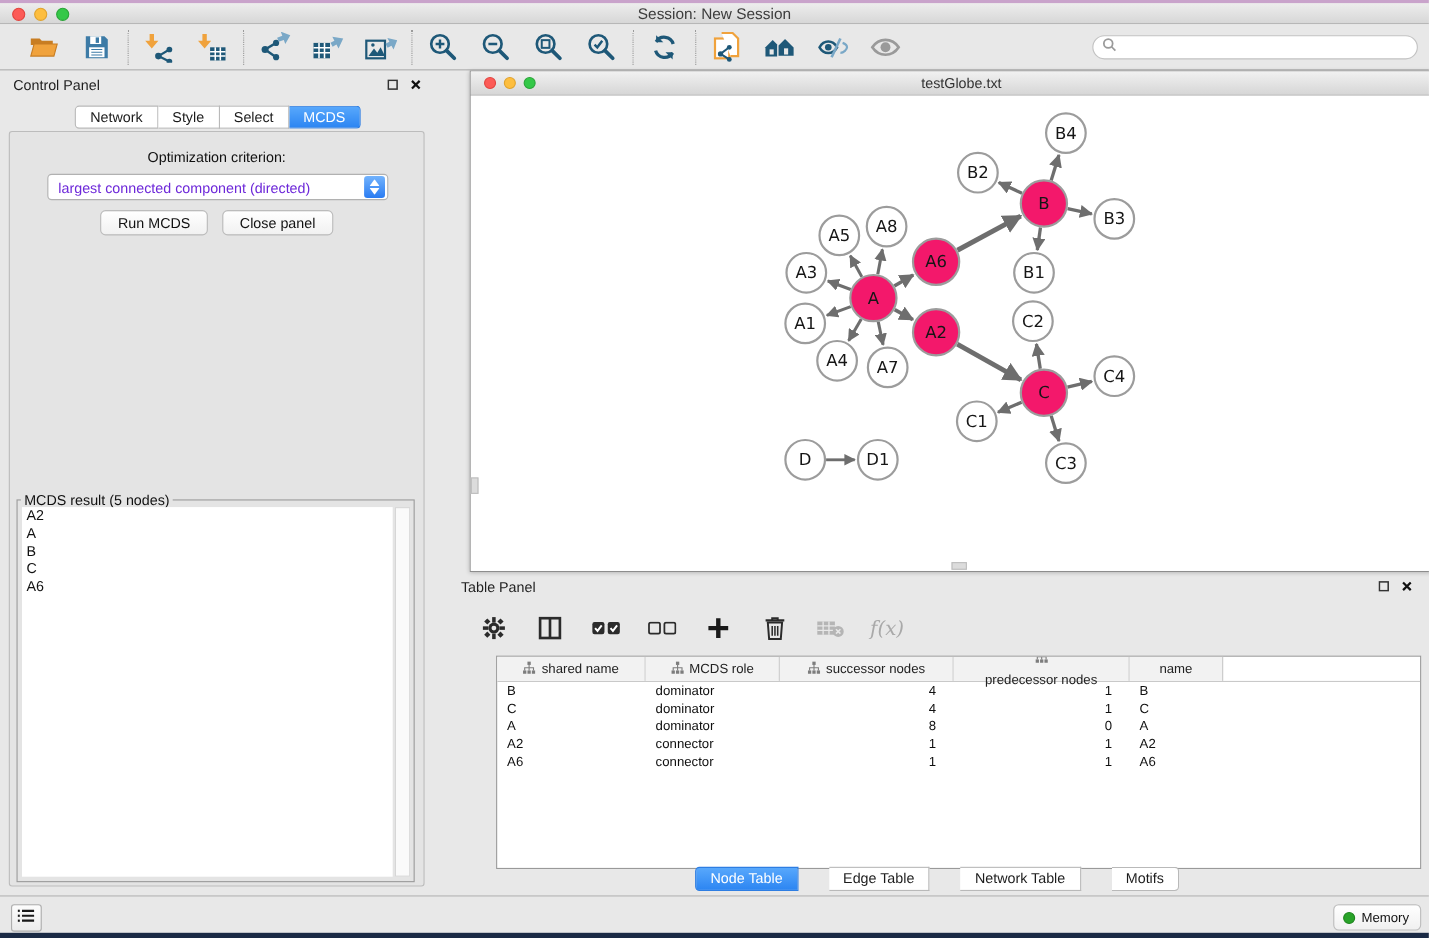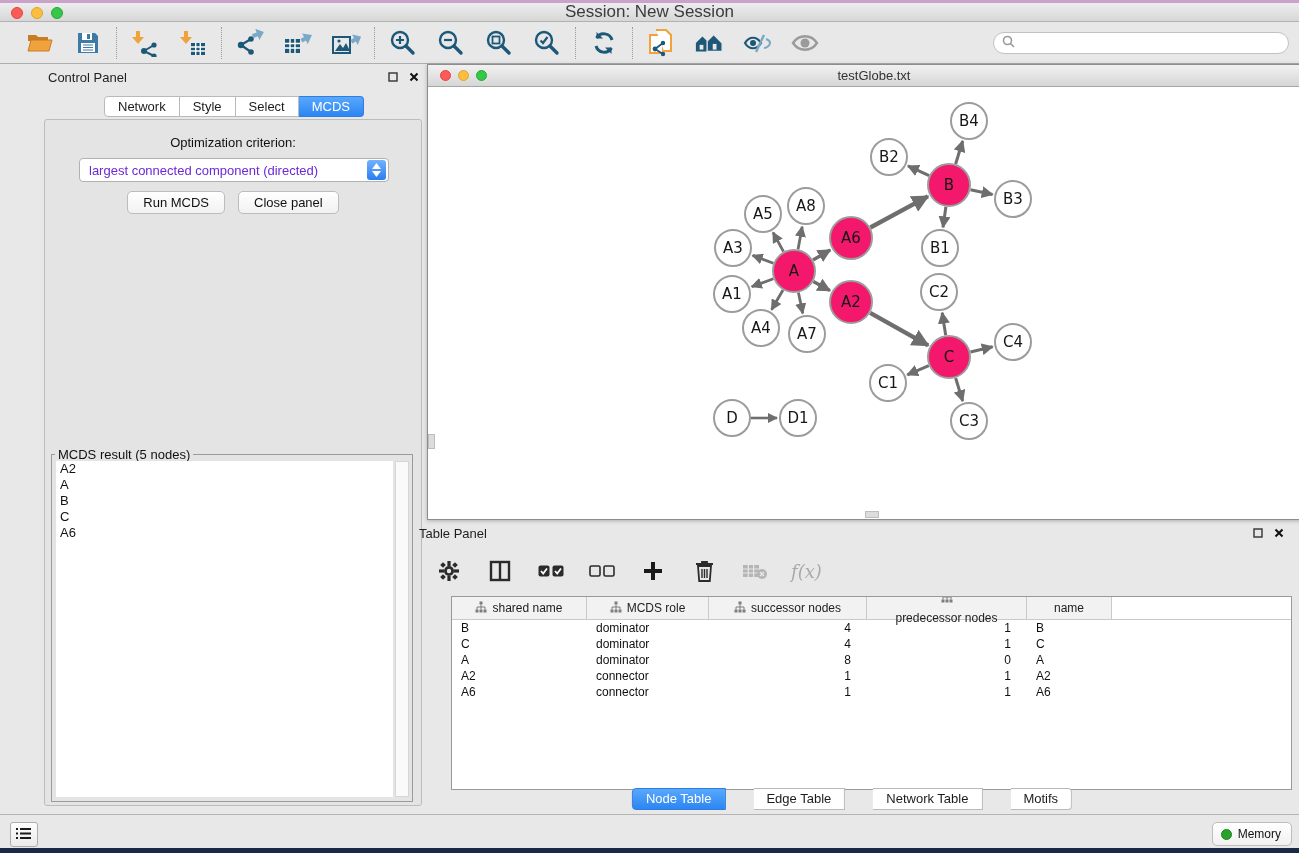--- a/index.html
+++ b/index.html
@@ -9,41 +9,41 @@
     font-family:"Liberation Sans", sans-serif;
     background:#e8e8e8; color:#222;
   }
   
   .desktop-top { position:absolute; left:0; top:0; width:1299px; height:3px; background:#c9a3cb; }
   .desktop-bottom { position:absolute; left:0; top:848px; width:1299px; height:5px; background:#1a2a45; }
 
   
   .titlebar { position:absolute; left:0; top:3px; width:1299px; height:19px;
     background:linear-gradient(#ededed,#d7d7d7); border-bottom:1px solid #b2b2b2;
-    display:flex; align-items:center; justify-content:center; font-size:17px; color:#3c3c3c; }
+    display:flex; align-items:center; justify-content:center; font-size:14px; color:#3c3c3c; }
   .lights { position:absolute; left:11px; top:4px; display:flex; gap:8px; }
   .light { width:12px; height:12px; border-radius:50%; }
   .light.red { background:#fc5b57; border:1px solid #e2443f; }
   .light.yellow { background:#fdbe3f; border:1px solid #e0a械a32e; border:1px solid #e0a32e; }
   .light.green { background:#34c848; border:1px solid #2aa538; }
 
   
   .toolbar { position:absolute; left:0; top:22px; width:1299px; height:42px;
     background:#e8e8e8; border-bottom:1px solid #adadad; display:flex; align-items:center; padding-left:12px; }
   .tgroup { display:flex; align-items:center; gap:18px; padding:0 13px; }
   .tsep { width:1px; height:32px; border-left:1px dotted #9b9b9b; }
   .tbtn { width:30px; height:30px; display:flex; align-items:center; justify-content:center; cursor:pointer; }
   .tbtn svg { display:block; }
   .search-box { margin-left:auto; margin-right:10px; width:296px; height:22px;
     background:#fff; border:1px solid #c2c2c2; border-radius:12px;
     display:flex; align-items:center; padding:0 8px; gap:5px; }
   .search-box input { border:none; outline:none; flex:1; font-size:12px; font-family:"Liberation Sans",sans-serif; background:transparent; }
 
   
-  .control-panel { position:absolute; left:4px; top:64px; width:388px; height:748px;margin-left:36px; }
+  .control-panel { position:absolute; left:4px; top:64px; width:388px; height:748px; }
   .panel-header { height:26px; display:flex; align-items:center; padding:0 8px; font-size:13px; color:#1e1e1e; }
   .panel-controls { margin-left:auto; display:flex; gap:9px; align-items:center; }
   .mini-ico { width:12px; height:12px; display:flex; align-items:center; justify-content:center; cursor:pointer; }
   .cp-tabs { position:absolute; top:32px; left:50%; transform:translateX(-50%); display:flex; height:21px; }
   .seg { font-size:13px; padding:0 13px; line-height:19px; background:#fff; border:1px solid #b9b9b9; border-left:none; color:#1c1c1c; cursor:pointer; white-space:nowrap; }
   .seg:first-child { border-left:1px solid #b9b9b9; border-radius:4px 0 0 4px; }
   .seg:last-child { border-radius:0 4px 4px 0; }
   .seg.active { background:linear-gradient(#58a8fc,#2c85f2); border-color:#2d7de2; color:#fff; }
   .cp-content { position:absolute; left:4px; right:6px; top:55px; bottom:6px;
     background:#e4e4e4; border:1px solid #bcbcbc; border-radius:3px; }

